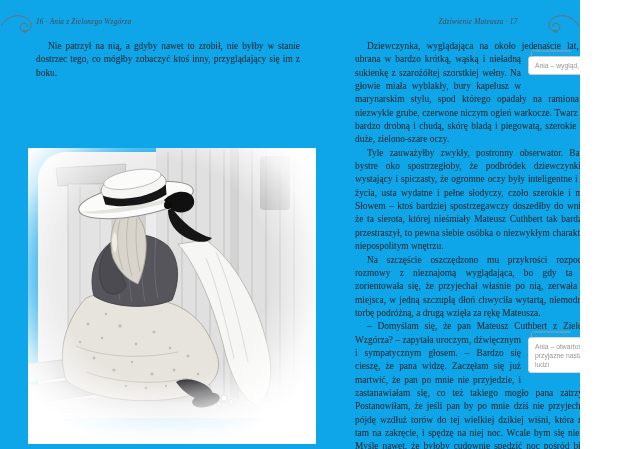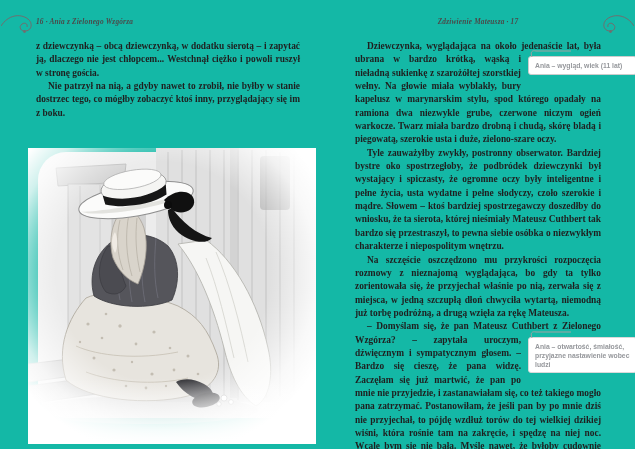--- a/index.html
+++ b/index.html
@@ -1,23 +1,22 @@
 <!DOCTYPE html>
 <html lang="pl"><head>
 <meta charset="utf-8">
 <style>
   html,body{margin:0;padding:0;background:#ffffff;}
   .spread{
     position:relative;
-    width:635px;height:449px;
-    background:#14b8a6;
+    width:580px;height:449px;
+    background:#0ea5e9;
     font-family:"Liberation Serif","DejaVu Serif",serif;
     color:#1f1f1f;
     overflow:hidden;
-    font-weight:bold;
   }
   .orn{position:absolute;top:11px;}
   .orn-left{left:1px;}
   .orn-right{right:1px;}
   .running-head{
     font-style:italic;
     font-size:7.3px;
     color:#4a4a4a;
     letter-spacing:.2px;
     margin-bottom:14px;
@@ -69,21 +68,20 @@
     <g transform="translate(34,0) scale(-1,1)">
       <path d="M0,15 C7,4 19,2 27,8 C32,12 31,19 25,20 C20,21 17,16 21,13 C24,11 27,13 26,16" stroke="#6f6f6f" stroke-width="1" fill="none"></path>
       <circle cx="23.5" cy="20.5" r="1.4" fill="#6f6f6f"></circle>
     </g>
   </svg>
 
   <div class="page page-left">
     <div class="running-head head-left">16 · Ania z Zielonego Wzgórza</div>
 
     <div class="body-text">
-      <p class="noindent">z dziewczynką – obcą dziewczynką, w dodatku sierotą – i zapytać ją, dlaczego nie jest chłopcem... Westchnął ciężko i powoli ruszył w stronę gościa.</p>
       <p>Nie patrzył na nią, a gdyby nawet to zrobił, nie byłby w stanie dostrzec tego, co mógłby zobaczyć ktoś inny, przyglądający się im z boku.</p>
     </div>
 
     <svg class="illustration" width="288" height="296" viewBox="0 0 288 296">
       <defs>
         <radialGradient id="vig" cx="47%" cy="42%" r="62%">
           <stop offset="0%" stop-color="#ffffff" stop-opacity="0"></stop>
           <stop offset="60%" stop-color="#ffffff" stop-opacity="0"></stop>
           <stop offset="86%" stop-color="#ffffff" stop-opacity="0.8"></stop>
           <stop offset="100%" stop-color="#ffffff" stop-opacity="1"></stop>

